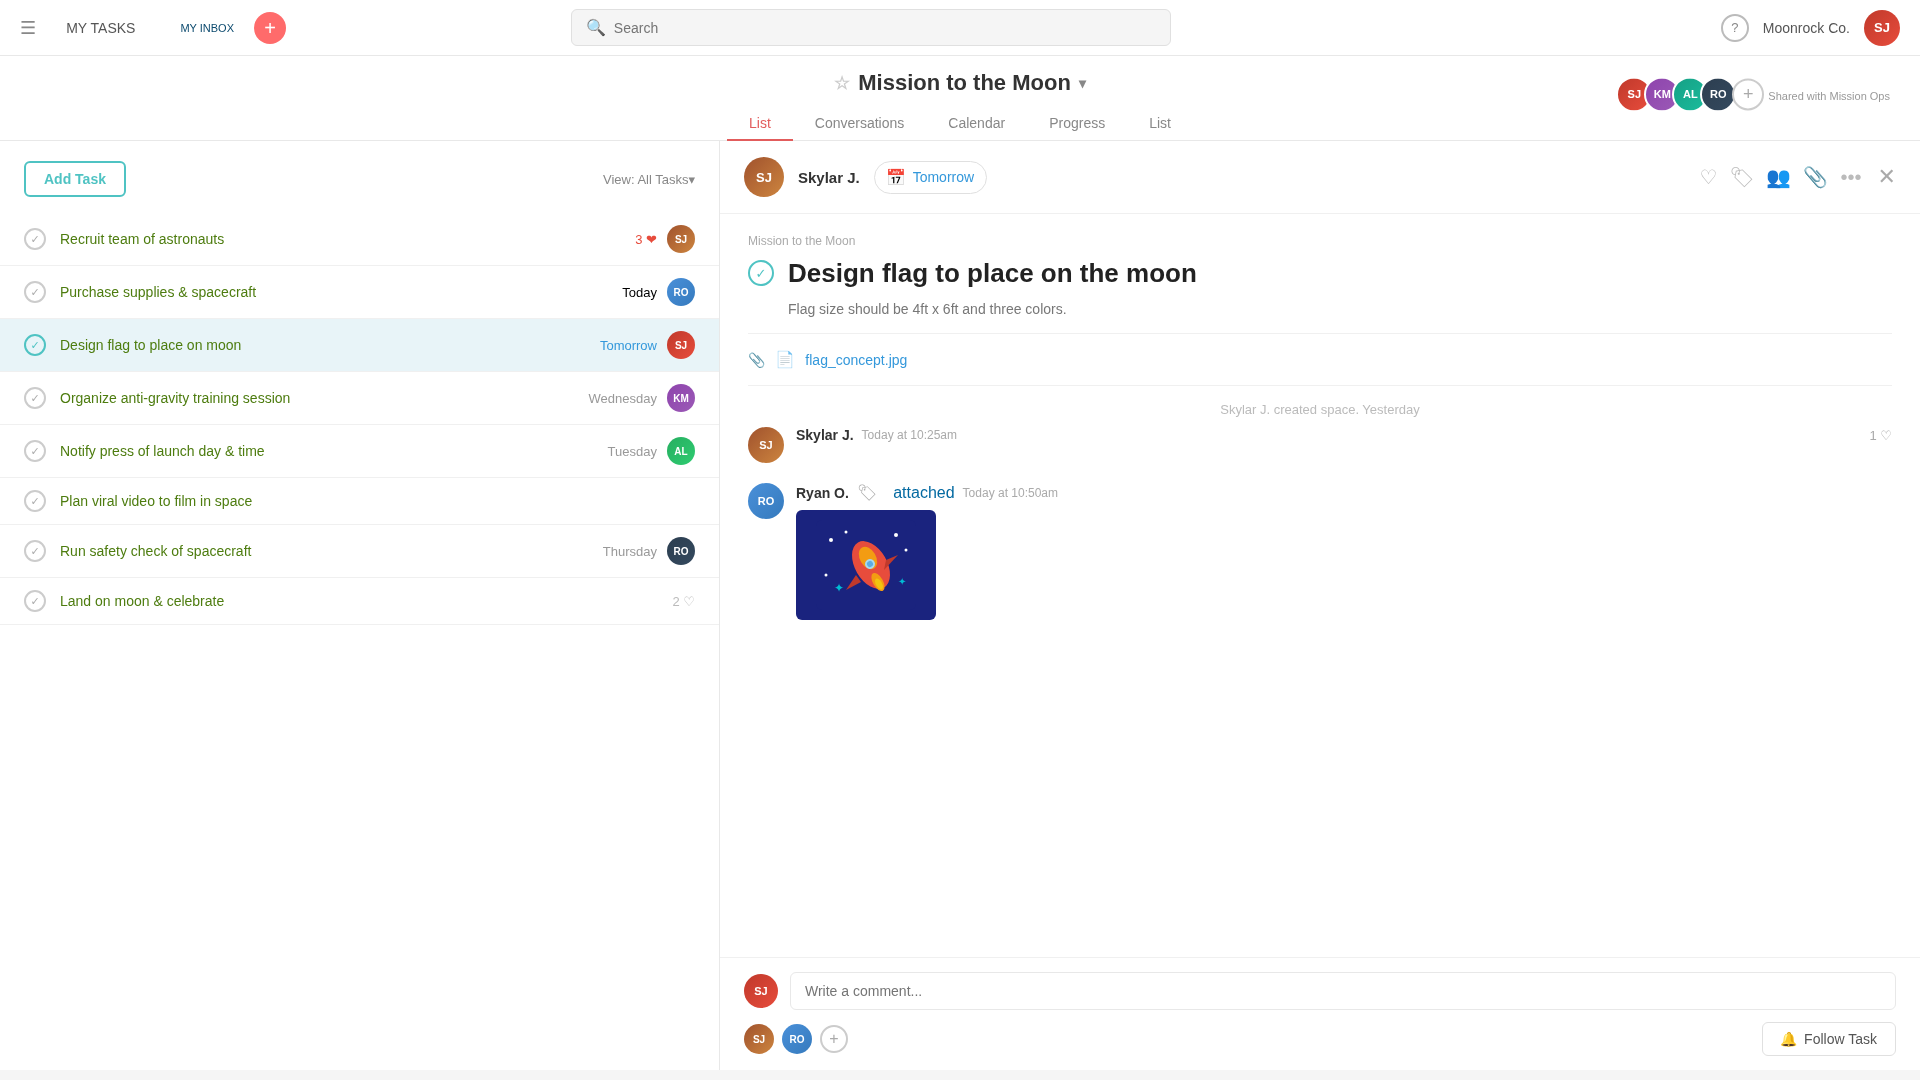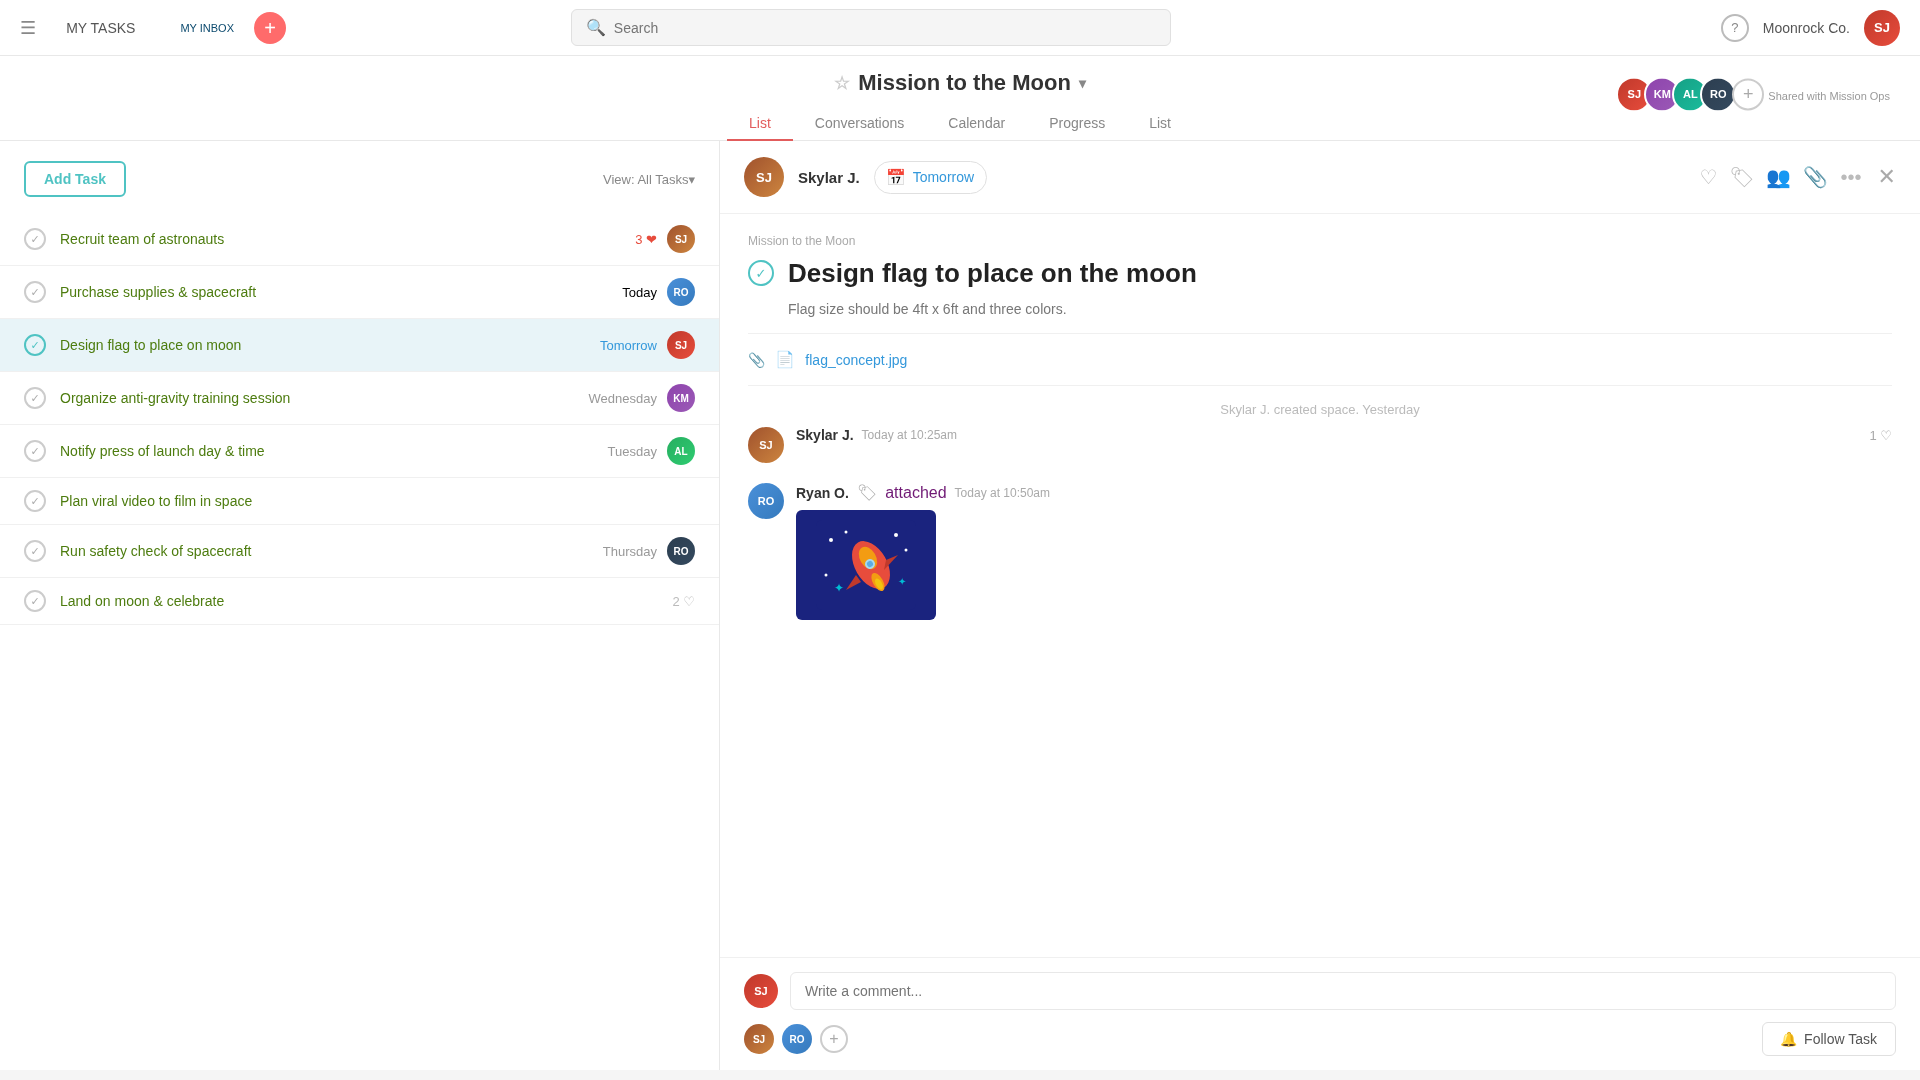--- a/index.html
+++ b/index.html
@@ -148,21 +148,21 @@
     .comment-item { display: flex; gap: 12px; margin-bottom: 20px; }
     .comment-avatar { width: 36px; height: 36px; border-radius: 50%; flex-shrink: 0; }
     .comment-body { flex: 1; }
     .comment-header { display: flex; align-items: center; gap: 8px; margin-bottom: 4px; }
     .comment-author { font-size: 14px; font-weight: 600; color: #333; }
     .comment-time { font-size: 12px; color: #aaa; }
     .comment-likes { margin-left: auto; font-size: 13px; color: #aaa; display: flex; align-items: center; gap: 3px; }
     .comment-text { font-size: 14px; color: #444; line-height: 1.5; }
     .comment-mention { color: #3498db; font-weight: 500; }
     .attachment-tag-icon { color: #aaa; }
-    .attached-word { color: #701a75; }
+    .attached-word { color: #0369a1; margin-left: 8px; }
     .rocket-image {
       width: 140px; height: 110px; border-radius: 6px; margin-top: 8px;
       background: #1a237e; display: flex; align-items: center; justify-content: center;
       overflow: hidden; position: relative;
     }
 
     
     .task-detail-footer { border-top: 1px solid #f0f0f0; padding: 14px 24px; }
     .comment-input-row { display: flex; align-items: center; gap: 12px; margin-bottom: 12px; }
     .comment-input-avatar { width: 34px; height: 34px; border-radius: 50%; }

